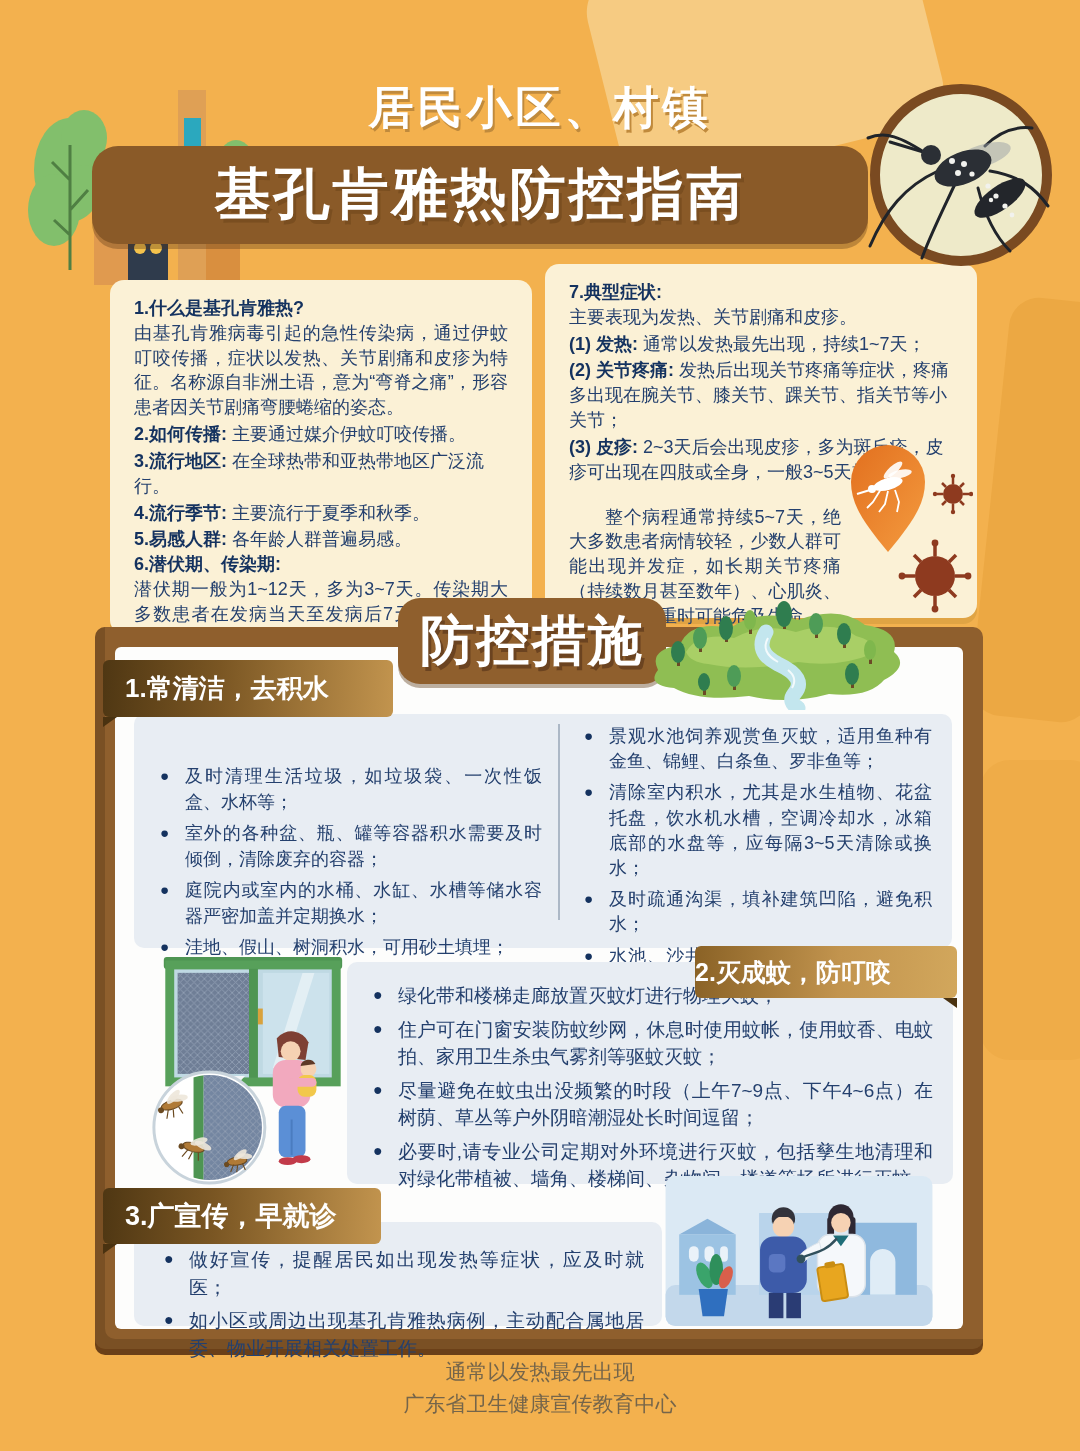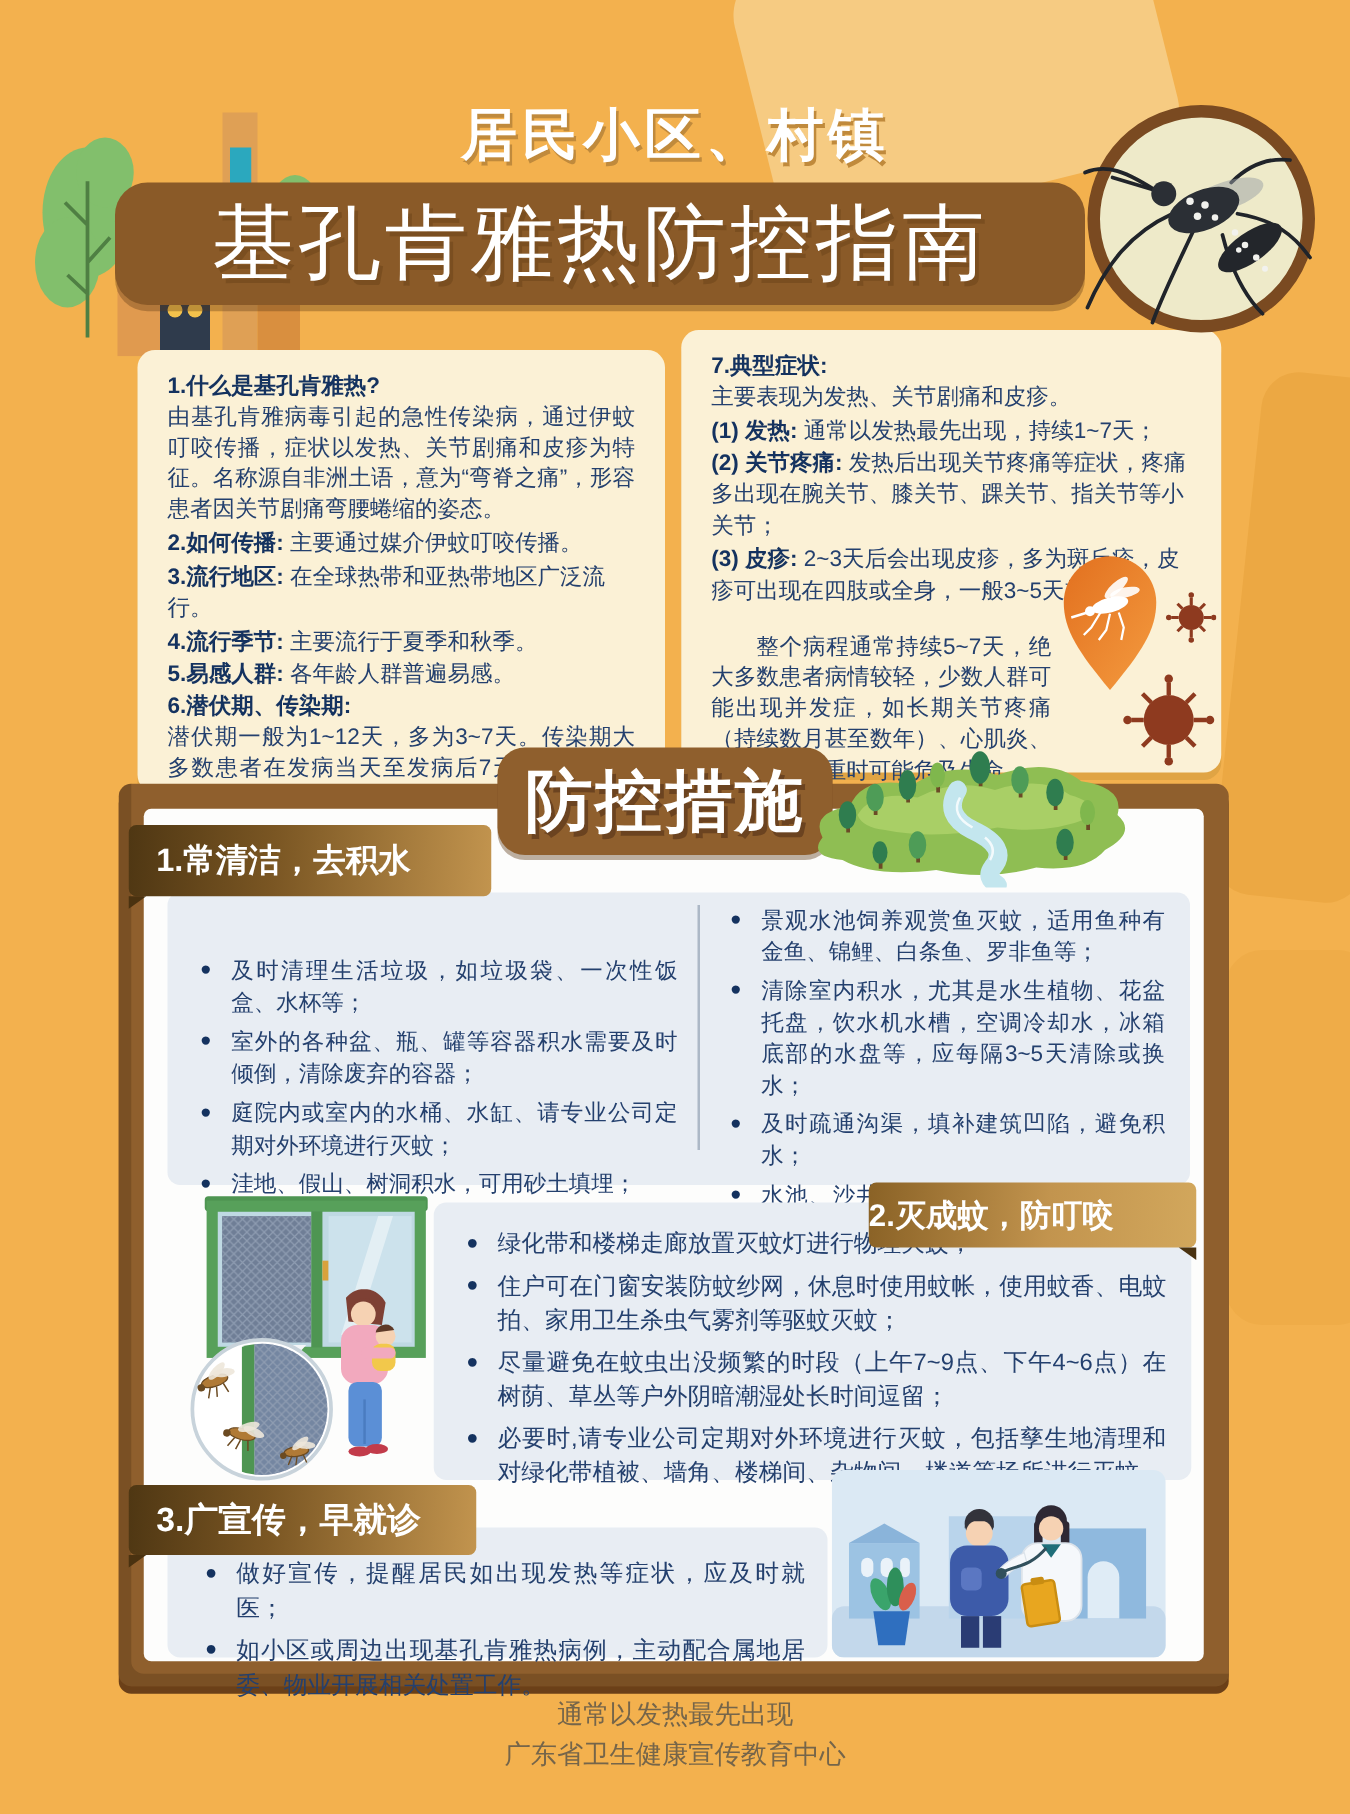--- a/index.html
+++ b/index.html
@@ -8,21 +8,21 @@
   .abs{position:absolute;}
   
   .blob1{left:600px;top:-60px;width:330px;height:220px;background:#F6CB82;border-radius:40px;transform:rotate(-14deg);}
   .blob2{left:990px;top:300px;width:120px;height:420px;background:#ECA843;border-radius:30px;transform:rotate(6deg);}
   .blob3{left:980px;top:760px;width:120px;height:300px;background:#EFAC48;border-radius:30px;}
   
   .subtitle{left:0;top:78px;width:1080px;text-align:center;font-size:45px;font-weight:900;color:#FFFFFF;
     text-shadow:2px 3px 0 #C08A3C;letter-spacing:4px;}
   .title-lozenge{left:92px;top:146px;width:776px;height:98px;background:#8A5A28;border-radius:26px;
     display:flex;align-items:center;justify-content:center;box-shadow:0 5px 0 rgba(90,55,20,.35);}
-  .title-lozenge span{font-size:66px;font-weight:400;color:#FFFFFF;letter-spacing:3px;
+  .title-lozenge span{font-size:56px;font-weight:700;color:#FFFFFF;letter-spacing:3px;
     text-shadow:3px 4px 0 rgba(110,70,25,.55);white-space:nowrap;}
   
   .card{background:#FBF1D6;border-radius:14px;box-shadow:0 6px 0 rgba(196,144,56,.4);
     padding:16px 24px;box-sizing:border-box;color:#24406E;font-size:18px;line-height:1.38;}
   .chead{font-weight:bold;color:#14325F;}
   .cline{margin-top:2px;}
   .cpara{text-align:justify;}
   .indent{text-indent:2em;margin-top:20px;}
   
   .frame{left:95px;top:627px;width:888px;height:722px;background:#8F5F2D;border-radius:10px;
@@ -275,21 +275,21 @@
   </svg>
 
   <div class="abs badge badge-dark fold-left" style="left:103px;top:660px;width:290px;height:57px;font-size:26px;">
     <span>1.常清洁，去积水</span>
   </div>
 
   <div class="abs panel" style="left:134px;top:714px;width:818px;height:234px;z-index:4;">
     <ul class="blist abs" style="left:26px;top:14px;width:382px;font-size:18px;line-height:1.42;margin-top:36px;">
       <li><span>及时清理生活垃圾，如垃圾袋、一次性饭盒、水杯等；</span></li>
       <li><span>室外的各种盆、瓶、罐等容器积水需要及时倾倒，清除废弃的容器；</span></li>
-      <li><span>庭院内或室内的水桶、水缸、请专业公司定期对外环境进行灭蚊；</span></li>
+      <li><span>庭院内或室内的水桶、水缸、水槽等储水容器严密加盖并定期换水；</span></li>
       <li><span>洼地、假山、树洞积水，可用砂土填埋；</span></li>
     </ul>
     <div class="abs divider" style="left:424px;top:10px;height:196px;"></div>
     <ul class="blist abs" style="left:450px;top:10px;width:348px;font-size:18px;line-height:1.4;">
       <li><span>景观水池饲养观赏鱼灭蚊，适用鱼种有金鱼、锦鲤、白条鱼、罗非鱼等；</span></li>
       <li><span>清除室内积水，尤其是水生植物、花盆托盘，饮水机水槽，空调冷却水，冰箱底部的水盘等，应每隔3~5天清除或换水；</span></li>
       <li><span>及时疏通沟渠，填补建筑凹陷，避免积水；</span></li>
       <li><span>水池、沙井、电缆沟、排水沟、积水井等难以清除积水的水体，可投放灭蚊蚴杀虫剂。</span></li>
     </ul>
   </div>

